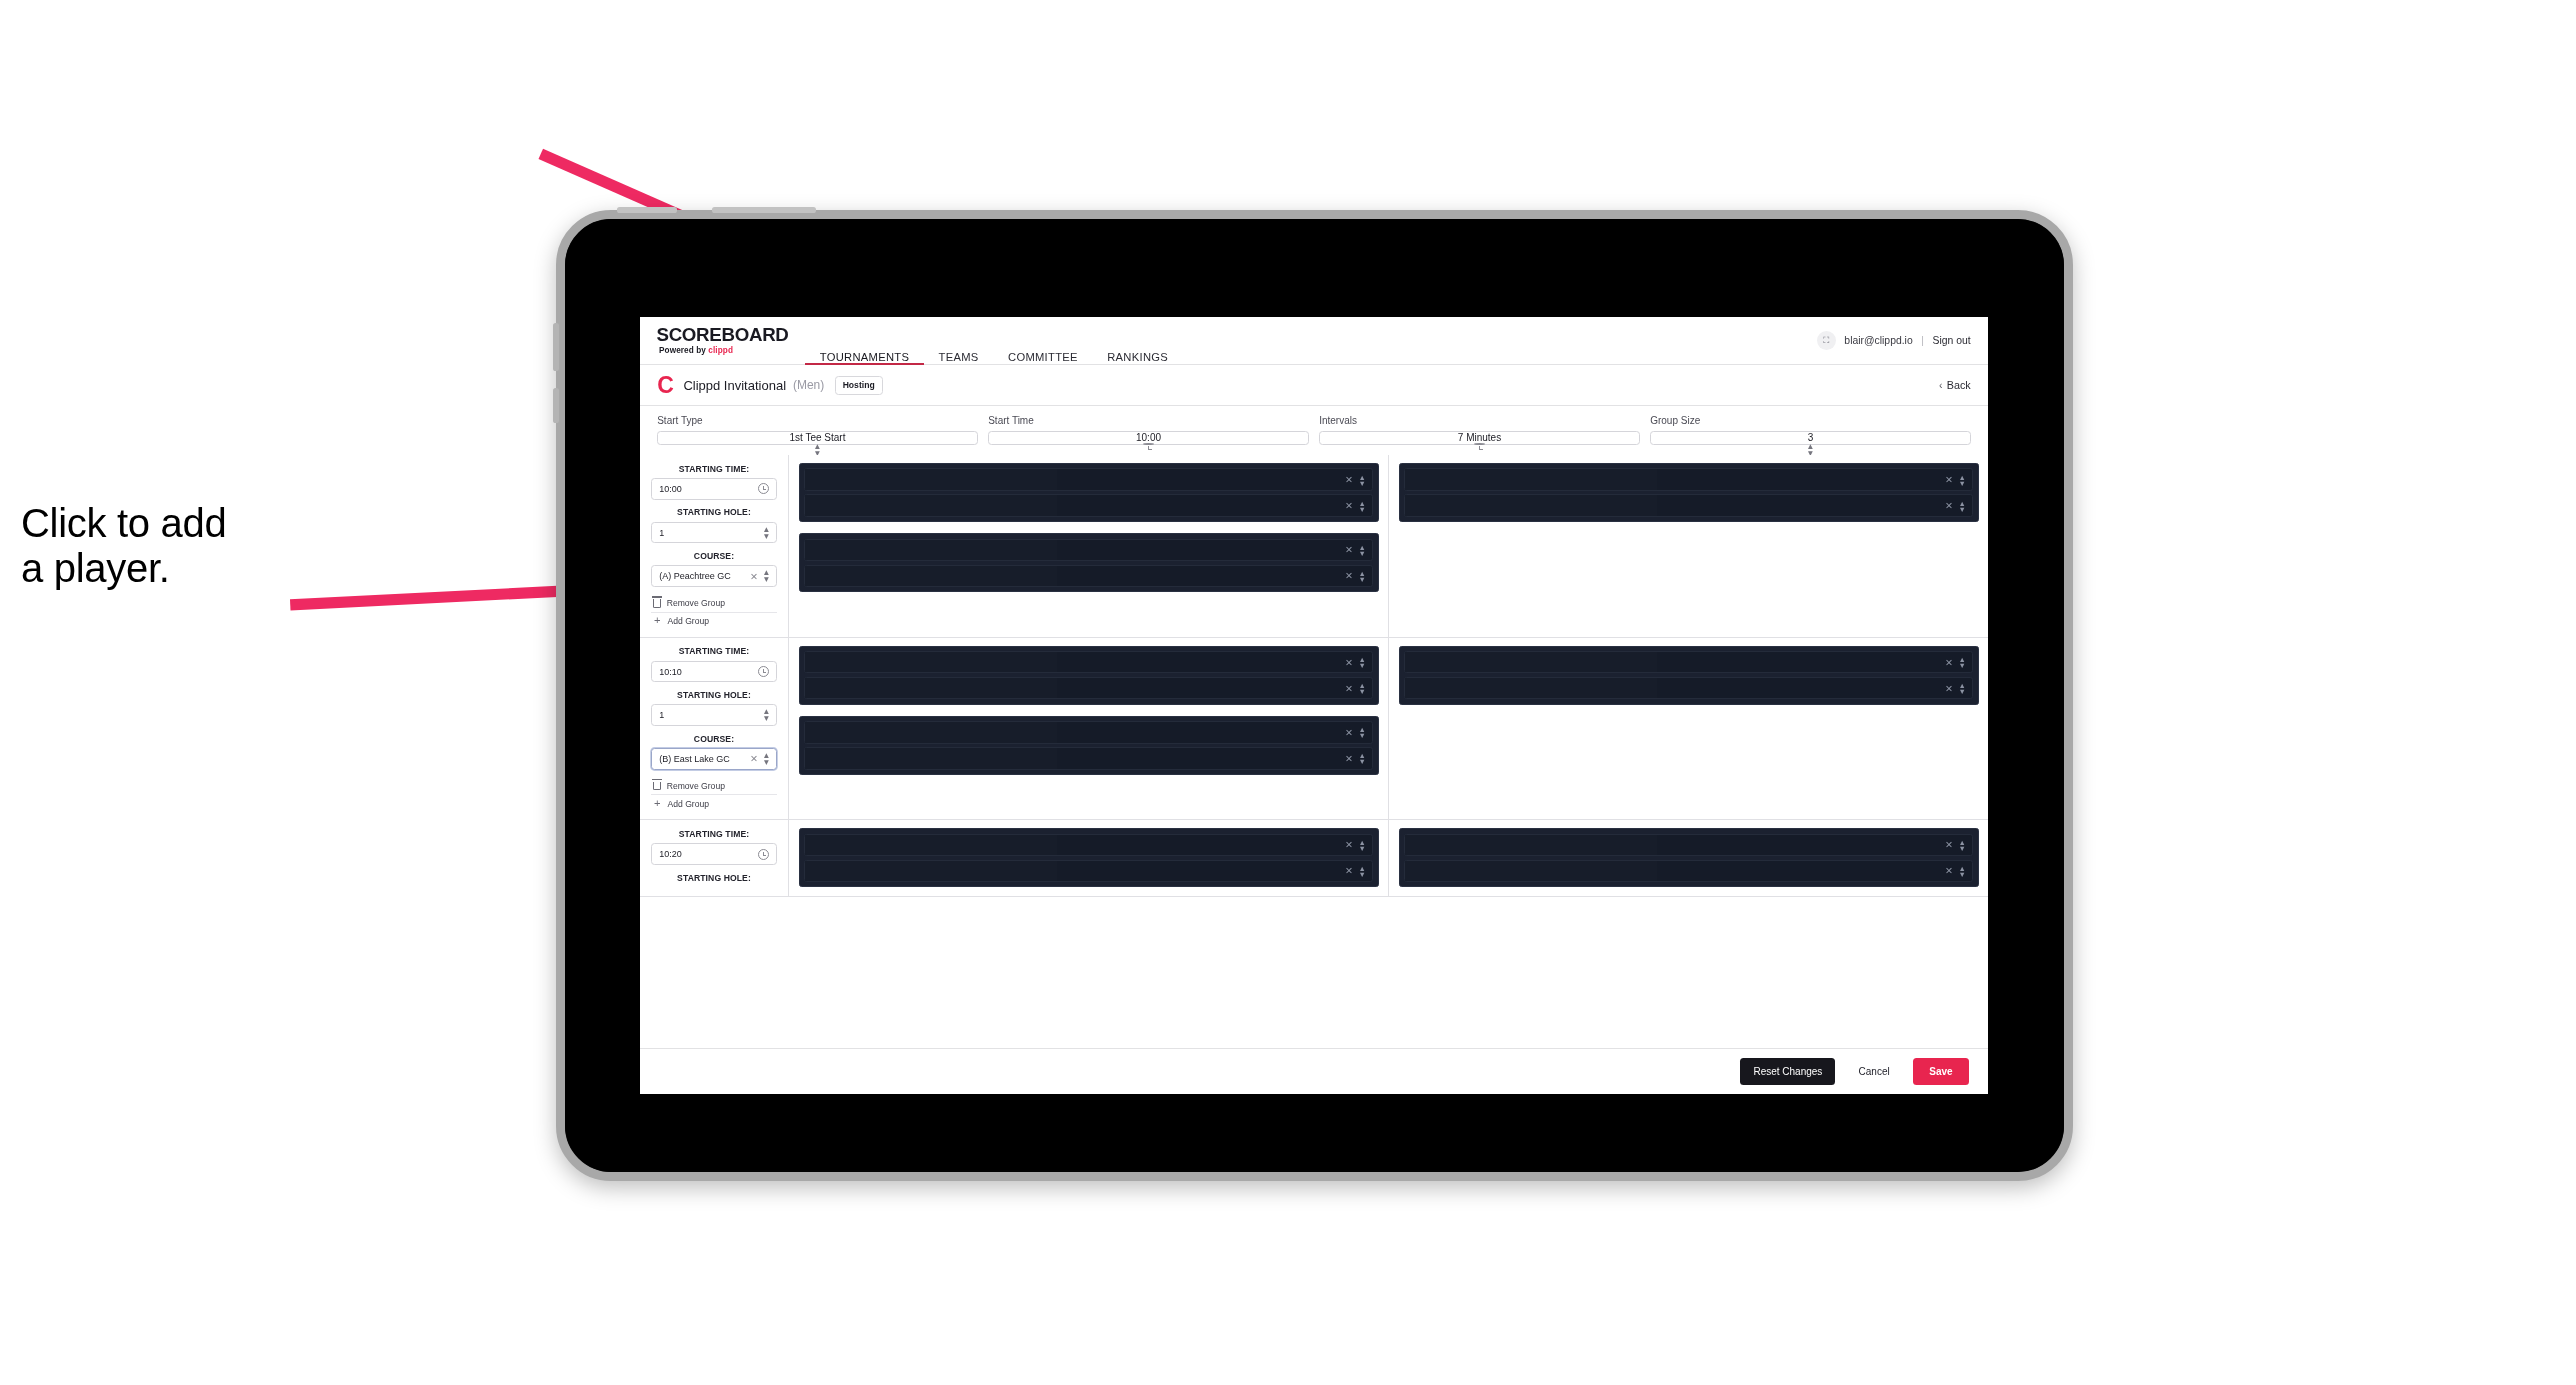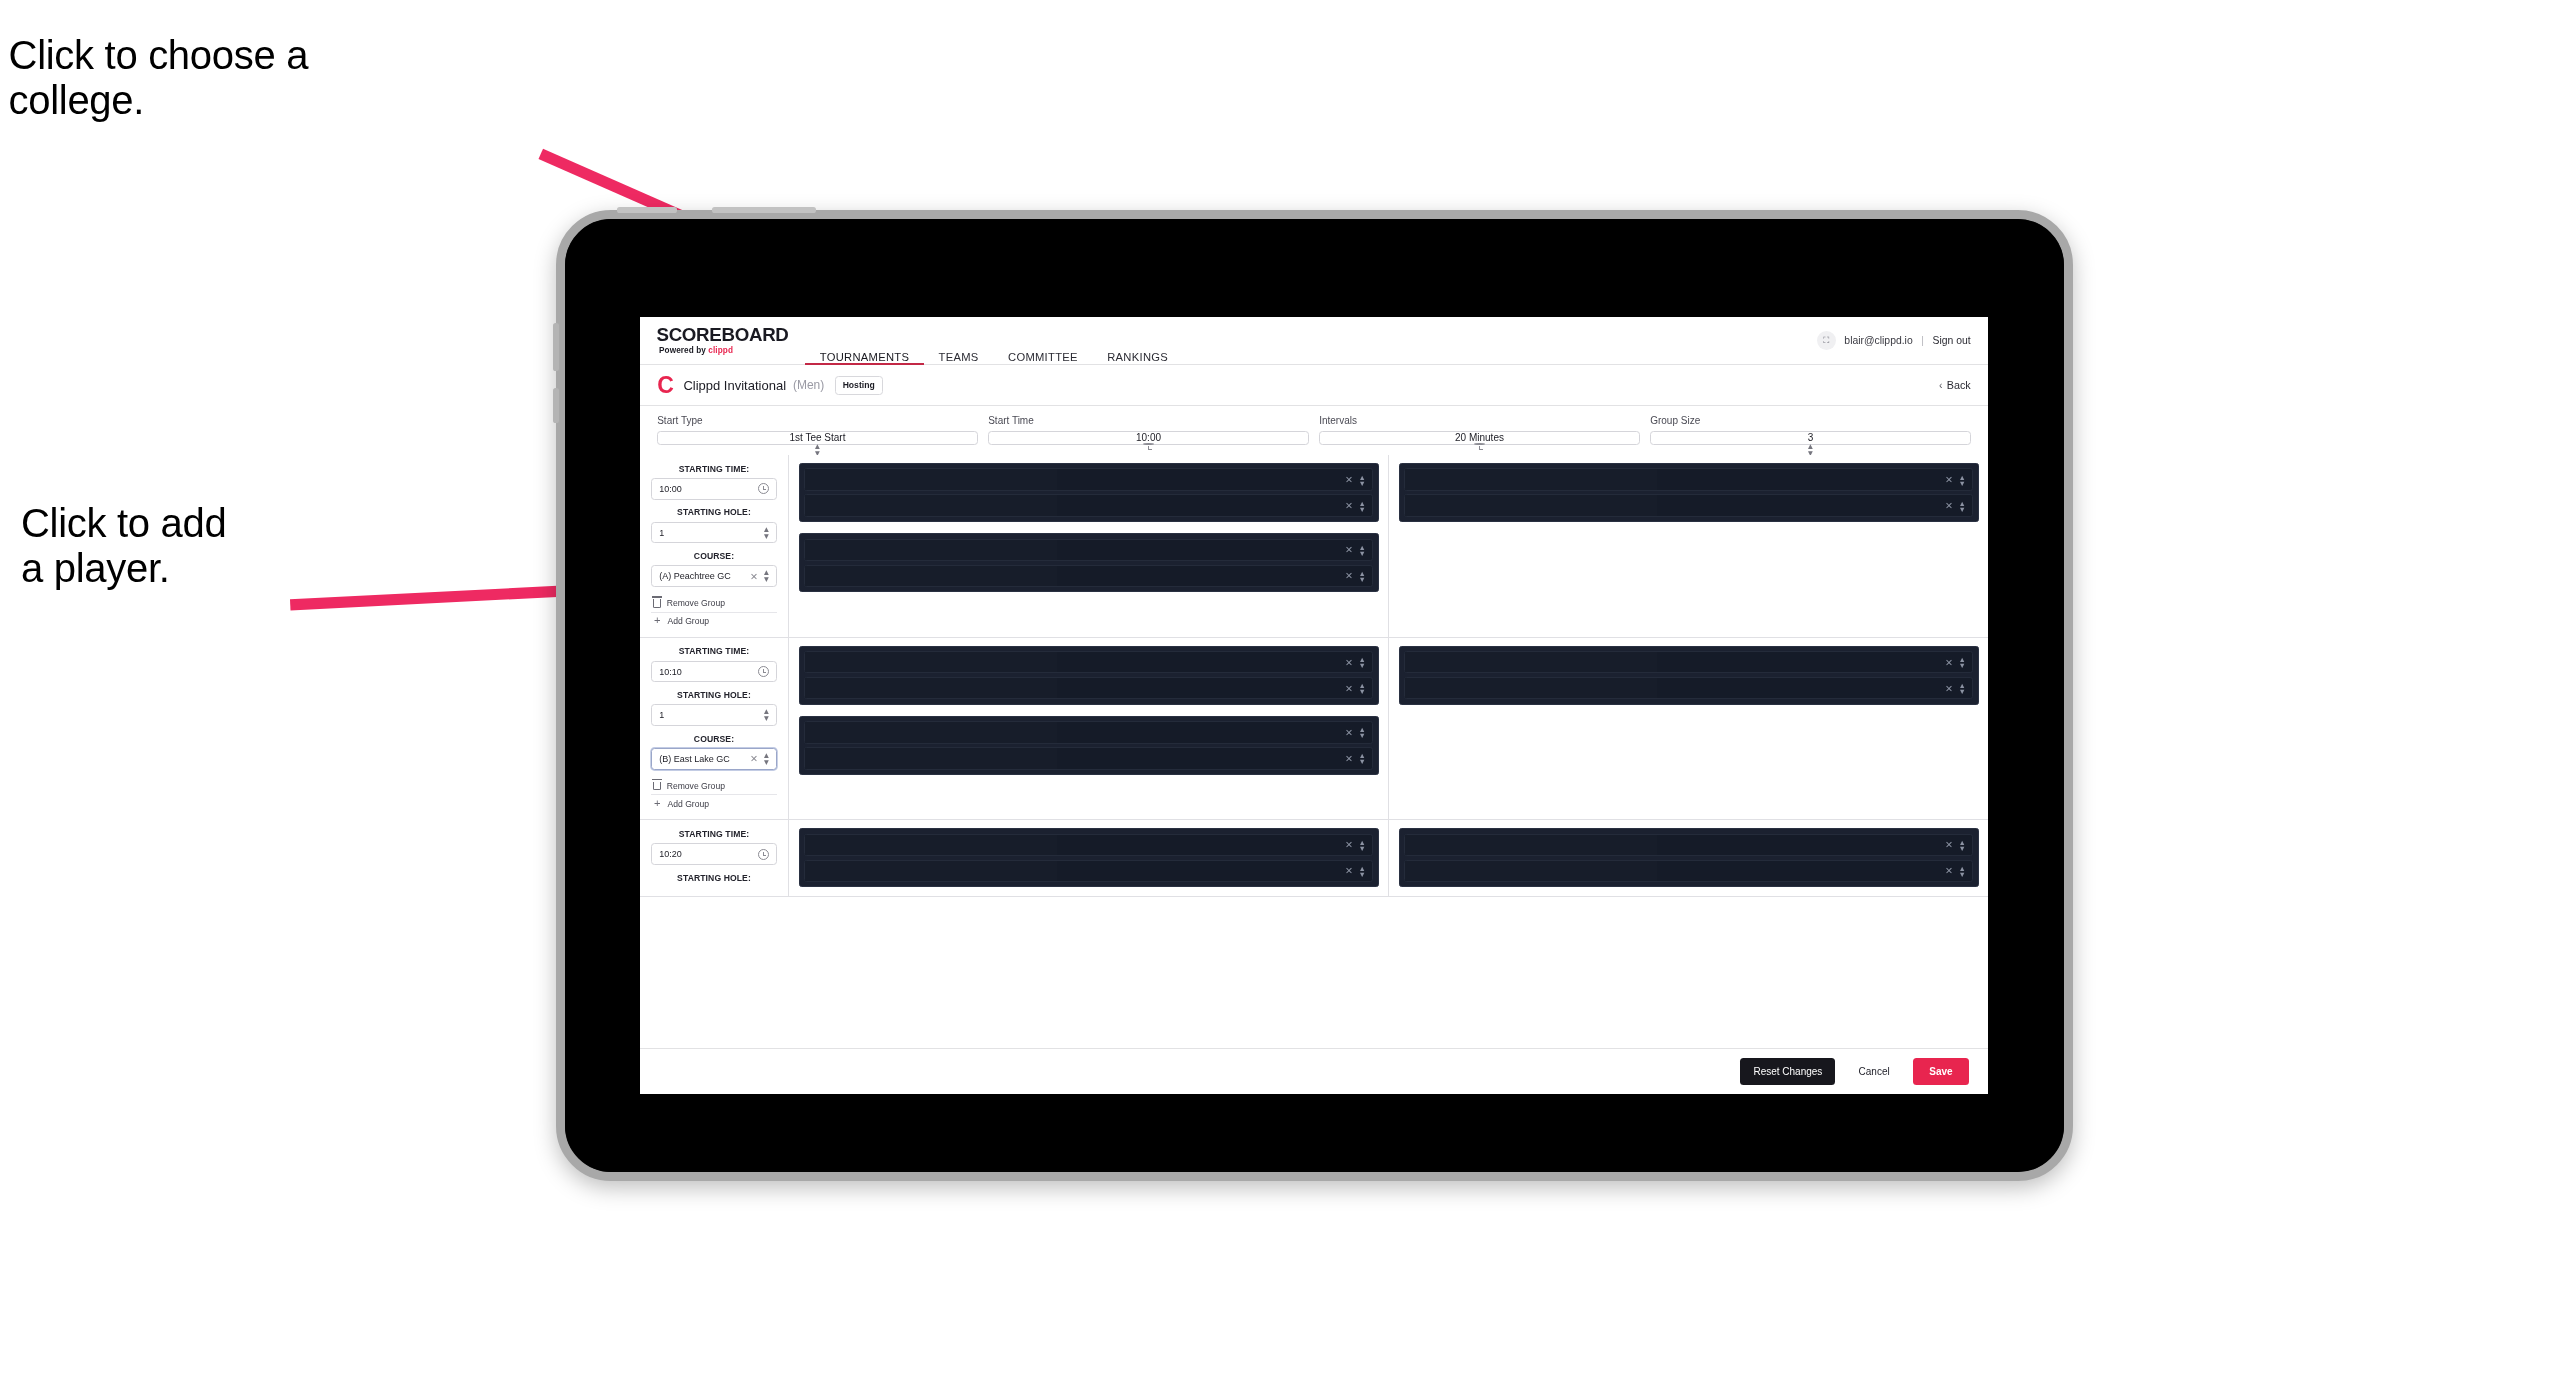--- a/index.html
+++ b/index.html
@@ -258,22 +258,20 @@
   }
   .btn-reset { background:#17171d; color:#fff; padding: 7.8px 13px; font-weight:500; }
   .btn-cancel { background:transparent; color:#23232c; padding: 7.8px 11.2px; }
   .btn-save { background:#e8254f; color:#fff; padding: 7.8px 16.4px; font-weight:600; }
 </style>
 </head>
 <body>
 
 <div id="stage">
 
-  <div class="annot" id="annot-college">Click to choose a
-college.</div>
   <div class="annot" id="annot-player">Click to add
 a player.</div>
 
   <svg class="arrow-svg" viewBox="0 0 2982 1604">
     <defs>
       <marker id="ah" markerWidth="5" markerHeight="5" refX="2.6" refY="2.5" orient="auto" markerUnits="strokeWidth">
         <path d="M0,0 L5,2.5 L0,5 z" fill="#ee2a62"></path>
       </marker>
     </defs>
     <line x1="626" y1="178" x2="1540" y2="580" stroke="#ee2a62" stroke-width="13" marker-end="url(#ah)"></line>
@@ -344,21 +342,21 @@
             <div class="ctl-label">Start Time</div>
             <div class="ctl-field">
               <span class="val">10:00</span>
               <span class="clock-ic"></span>
             </div>
           </div>
 
           <div class="ctl">
             <div class="ctl-label">Intervals</div>
             <div class="ctl-field">
-              <span class="val">20 Minutes</span>
+              <span class="val">7 Minutes</span>
               <span class="clock-ic"></span>
             </div>
           </div>
 
           <div class="ctl">
             <div class="ctl-label">Group Size</div>
             <div class="ctl-field">
               <span class="val">3</span>
               <span class="stepper">
                   <span>▴</span>

